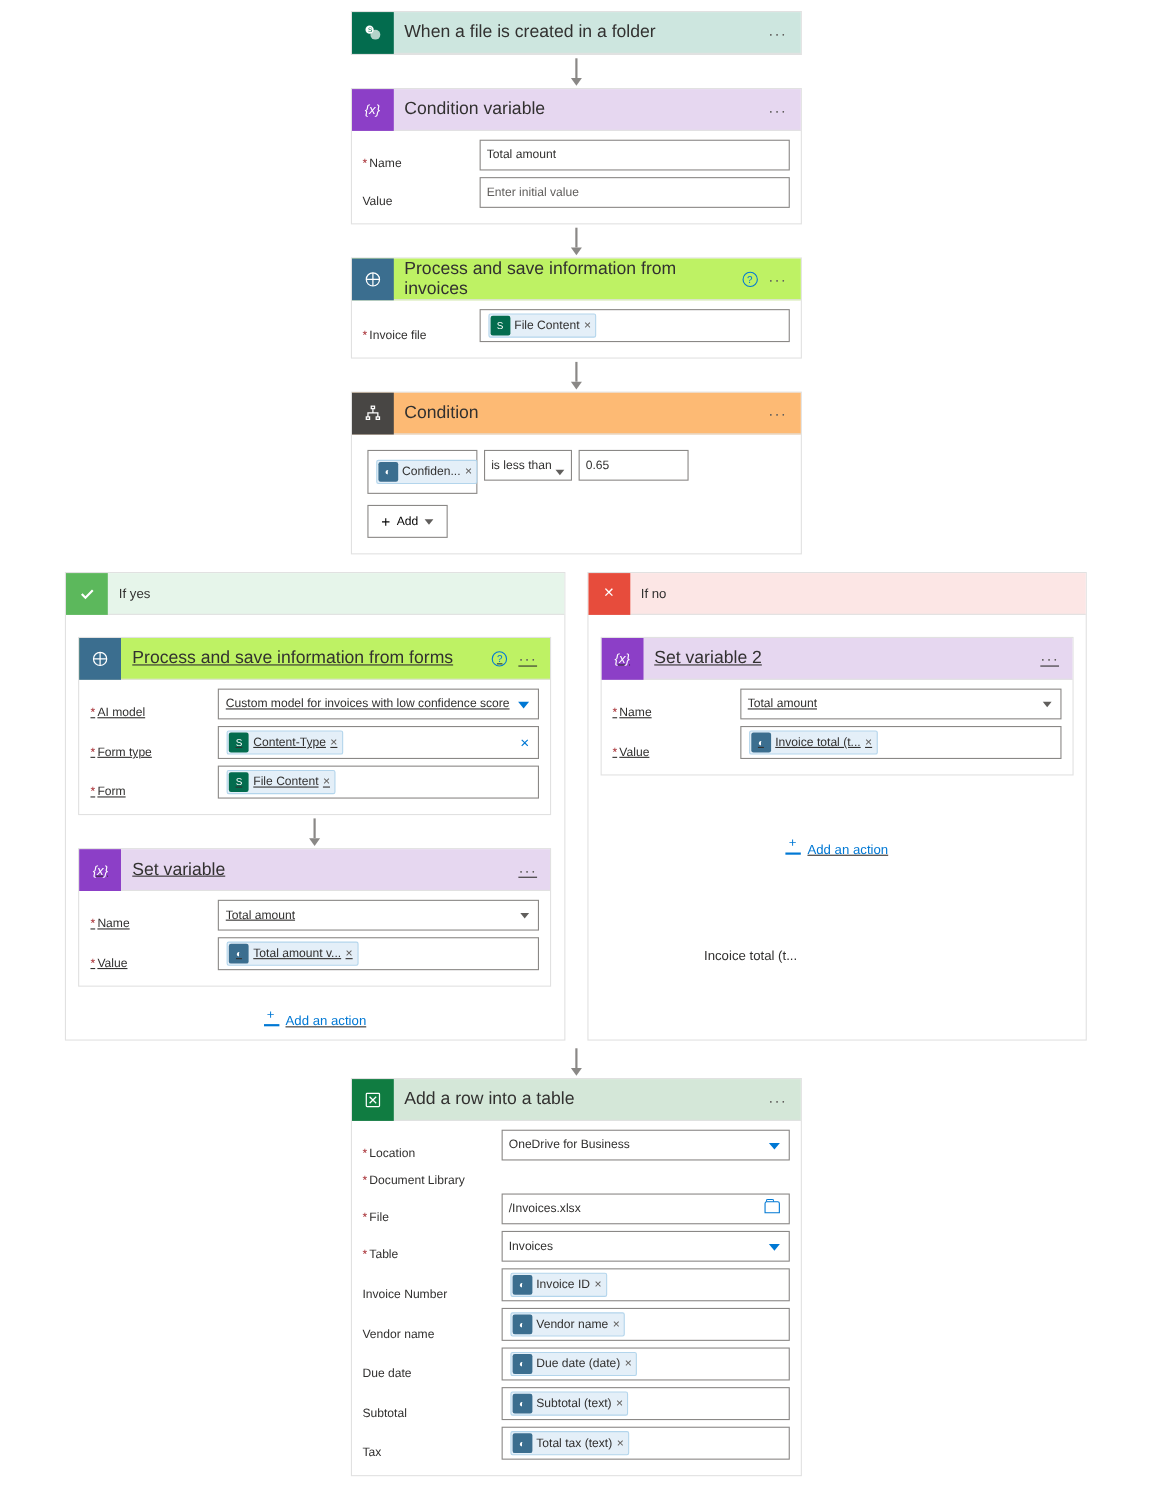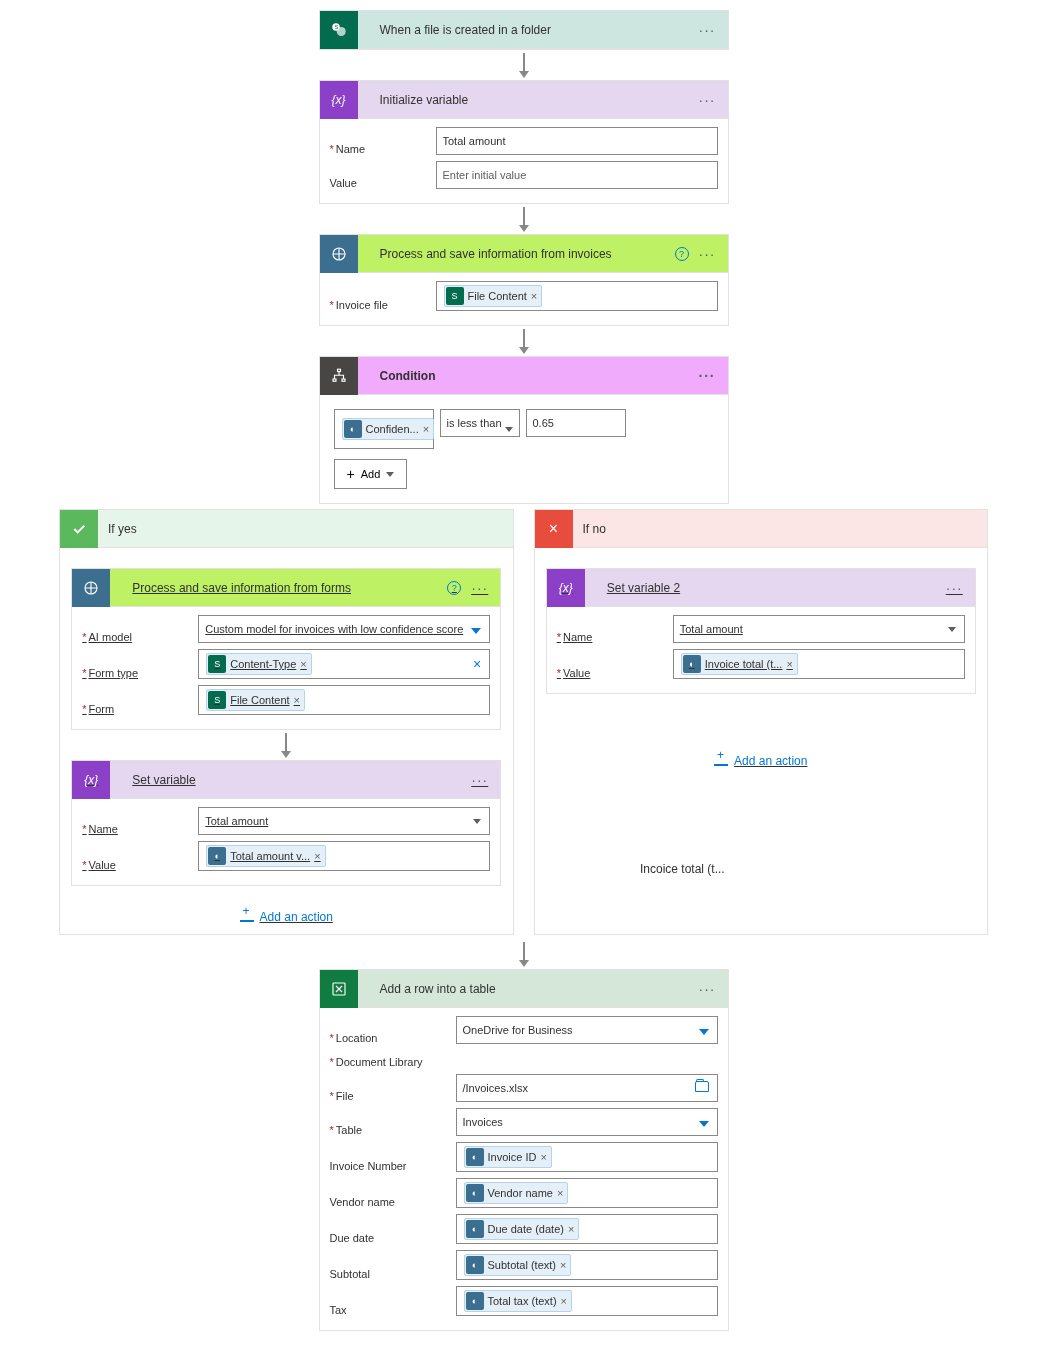--- a/index.html
+++ b/index.html
@@ -3,29 +3,29 @@
 <meta charset="utf-8">
 <style>
 * { box-sizing: border-box; font-family: "Segoe UI", sans-serif; }
 body { margin: 0; padding: 10px; background: #fff; font-size: 12px; color: #323130; width: 1047px; }
 .col { display: flex; flex-direction: column; align-items: center; }
 .card { width: 410px; border: 1px solid #e1e1e1; background: #fff; margin-bottom: 0; }
 .card-header { display: flex; align-items: center; padding: 0; height: 38px; border-bottom: 1px solid #e1e1e1; }
 .card-header.teal { background: #cde6df; }
 .card-header.purple { background: #e6d7f0; }
 .card-header.blue { background: #bef264; }
-.card-header.gray { background: #f0abfc; font-weight: bold; }
+.card-header.gray { background: #fdba74; }
 .card-header.green-excel { background: #d4e7d8; }
 .hicon { width: 38px; height: 38px; display: flex; align-items: center; justify-content: center; color: #fff; flex-shrink: 0; }
 .hicon.teal { background: #036c4e; }
 .hicon.purple { background: #8c3fc7; }
 .hicon.blue { background: #3b6e8f; }
 .hicon.gray { background: #484644; }
 .hicon.green-excel { background: #107c41; }
-.htitle { flex: 1; padding-left: 22px; font-size: 12px; }
+.htitle { flex: 1; padding-left: 10px; font-size: 16px; }
 .hactions { display: flex; align-items: center; gap: 10px; padding-right: 12px; }
 .hdots { color: #605e5c; font-size: 14px; letter-spacing: 1px; cursor: pointer; }
 .help-circle { width: 14px; height: 14px; border: 1px solid #0078d4; border-radius: 50%; color: #0078d4; font-size: 9px; display: flex; align-items: center; justify-content: center; }
 .card-body { padding: 8px 10px; }
 .field-row { display: flex; align-items: flex-end; margin-bottom: 6px; gap: 21px; }
 .field-label { width: 85px; padding-top: 6px; font-size: 11px; color: #323130; flex-shrink: 0; }
 .field-label .req { color: #a4262c; margin-right: 2px; }
 .field-input { flex: 1; min-height: 28px; border: 1px solid #8a8886; background: #fff; display: flex; align-items: center; padding: 2px 6px; position: relative; font-size: 11px; }
 .field-input.select::after { content: ""; position: absolute; right: 8px; top: 11px; border-left: 4px solid transparent; border-right: 4px solid transparent; border-top: 5px solid #605e5c; }
 .field-input .chev-blue { position: absolute; right: 8px; top: 8px; }
@@ -41,21 +41,21 @@
 .token .ticon { width: 18px; height: 18px; border-radius: 2px; margin-right: 4px; display: flex; align-items: center; justify-content: center; color: #fff; font-size: 9px; }
 .ticon.teal { background: #036c4e; }
 .ticon.blue-ai { background: #3b6e8f; }
 .token .tclose { margin-left: 4px; color: #605e5c; cursor: pointer; font-size: 11px; }
 .cond-row { display: flex; gap: 6px; margin-bottom: 10px; }
 .cond-cell { border: 1px solid #8a8886; min-height: 40px; display: flex; align-items: center; padding: 3px 6px; font-size: 11px; position: relative; }
 .cond-cell.sel { width: 80px; }
 .cond-cell.sel::after { content: ""; position: absolute; right: 6px; top: 17px; border-left: 4px solid transparent; border-right: 4px solid transparent; border-top: 5px solid #605e5c; }
 .add-btn { border: 1px solid #8a8886; background: #fff; padding: 6px 12px; display: inline-flex; align-items: center; gap: 6px; font-size: 11px; cursor: pointer; }
 .add-btn::after { content: ""; border-left: 4px solid transparent; border-right: 4px solid transparent; border-top: 5px solid #605e5c; }
-.branches { display: flex; gap: 20px; width: 929px; margin-top: 5px; }
+.branches { display: flex; gap: 20px; width: 929px; margin-top: 16px; }
 .branch { flex: 1; border: 1px solid #e1e1e1; background: #fff; }
 .branch-header { height: 38px; display: flex; align-items: center; border-bottom: 1px solid #e1e1e1; }
 .branch-header.yes { background: #e6f5ea; }
 .branch-header.no { background: #fce6e5; }
 .branch-icon { width: 38px; height: 38px; display: flex; align-items: center; justify-content: center; color: #fff; }
 .branch-icon.yes { background: #5cb85c; }
 .branch-icon.no { background: #e74c3c; font-size: 16px; }
 .branch-title { padding-left: 10px; }
 .branch-body { padding: 20px 10px 10px; display: flex; flex-direction: column; align-items: center; text-decoration: underline; }
 .branch .card { width: 430px; }
@@ -90,21 +90,21 @@
   <div class="arrow">
       <div class="arrow-line"></div>
       <div class="arrow-head"></div>
     </div>
 
   <div class="card">
     <div class="card-header purple">
       <div class="hicon purple">
         <span style="font-size:12px;font-style:italic">{x}</span>
       </div>
-      <div class="htitle">Initialize variable</div>
+      <div class="htitle">Condition variable</div>
       <div class="hactions">
           <span class="hdots">···</span>
         </div>
     </div>
     <div class="card-body">
       <div class="field-row">
         <div class="field-label"><span class="req">*</span><span>Name</span></div>
         <div class="field-input">Total amount</div>
       </div>
       <div class="field-row">

